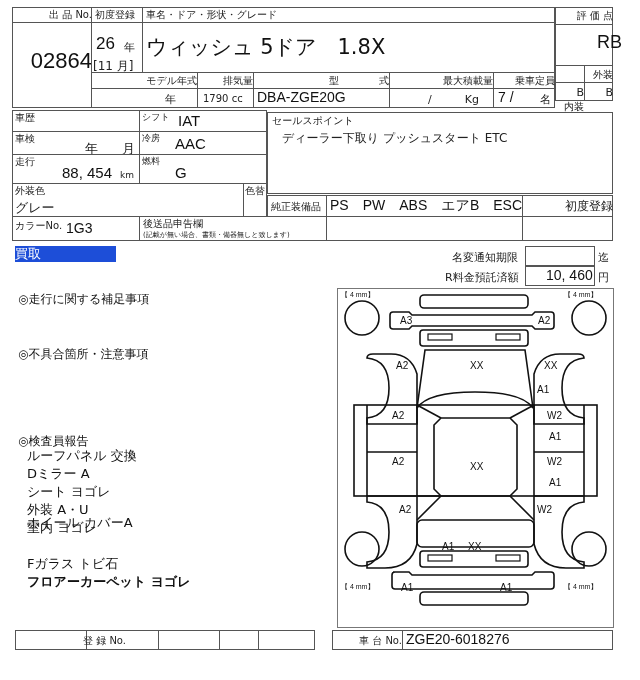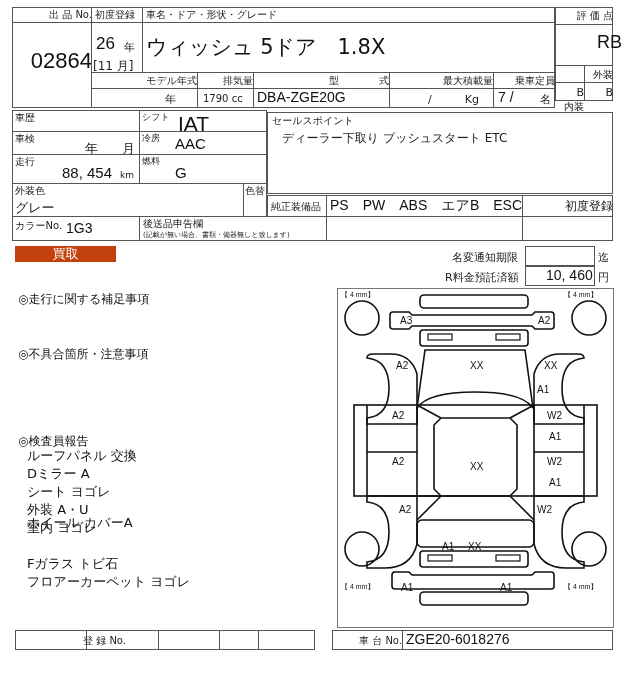--- a/index.html
+++ b/index.html
@@ -3,21 +3,21 @@
 <meta charset="utf-8">
 <style>
   html, body { margin:0; padding:0; background:#fff; }
   body { width:640px; height:680px; position:relative; overflow:hidden;
          font-family:"DejaVu Sans", sans-serif; color:#111; }
   .abs { position:absolute; box-sizing:border-box; }
   .bx { position:absolute; box-sizing:border-box; border:1px solid #555; }
   .lbl { position:absolute; font-size:10px; color:#222; white-space:nowrap; }
   .val { position:absolute; white-space:nowrap; font-family:"Liberation Sans", sans-serif; }
   .center { text-align:right; }
-  .black-bar { position:absolute; background:#c2410c; color:#fff; font-size:13px; text-align:center; }
+  .black-bar { position:absolute; background:#1d4ed8; color:#fff; font-size:13px; }
   .note-h { position:absolute; font-size:12px; white-space:nowrap; }
   .report-item { position:absolute; font-size:13px; white-space:nowrap; left:27px; }
   svg text { font-family:"Liberation Sans", sans-serif; }
 </style>
 </head>
 <body>
 
 <div class="bx" style="left:12px;top:7px;width:80px;height:16px;"></div>
 <div class="lbl center" style="left:12px;top:8px;width:80px;font-size:10px;">出 品 No.</div>
 <div class="bx" style="left:12px;top:22px;width:80px;height:86px;"></div>
@@ -73,21 +73,21 @@
 <div class="lbl" style="left:15px;top:132px;">車検</div>
 <div class="lbl" style="left:85px;top:140px;font-size:13px;">年</div>
 <div class="lbl" style="left:122px;top:140px;font-size:13px;">月</div>
 <div class="bx" style="left:12px;top:154px;width:128px;height:30px;"></div>
 <div class="lbl" style="left:15px;top:155px;">走行</div>
 <div class="val" style="left:62px;top:164px;font-size:15px;">88, 454</div>
 <div class="lbl" style="left:120px;top:170px;font-size:9px;">km</div>
 
 <div class="bx" style="left:139px;top:110px;width:128px;height:22px;"></div>
 <div class="lbl" style="left:142px;top:111px;font-size:9px;">シフト</div>
-<div class="val" style="left:178px;top:112px;font-size:21px;">IAT</div>
+<div class="val" style="left:178px;top:112px;font-size:15px;">IAT</div>
 <div class="bx" style="left:139px;top:131px;width:128px;height:24px;"></div>
 <div class="lbl" style="left:142px;top:132px;font-size:9px;">冷房</div>
 <div class="val" style="left:175px;top:135px;font-size:15px;">AAC</div>
 <div class="bx" style="left:139px;top:154px;width:128px;height:30px;"></div>
 <div class="lbl" style="left:142px;top:155px;font-size:9px;">燃料</div>
 <div class="val" style="left:175px;top:164px;font-size:15px;">G</div>
 
 <div class="bx" style="left:12px;top:183px;width:232px;height:34px;"></div>
 <div class="lbl" style="left:15px;top:184px;">外装色</div>
 <div class="lbl" style="left:15px;top:199px;font-size:13px;">グレー</div>
@@ -126,21 +126,21 @@
 <div class="note-h" style="left:18px;top:291px;">◎走行に関する補足事項</div>
 <div class="note-h" style="left:18px;top:346px;">◎不具合箇所・注意事項</div>
 <div class="note-h" style="left:18px;top:433px;">◎検査員報告</div>
 <div class="report-item" style="top:447px;">ルーフパネル 交換</div>
 <div class="report-item" style="top:465px;">Dミラー A</div>
 <div class="report-item" style="top:483px;">シート ヨゴレ</div>
 <div class="report-item" style="top:501px;">外装 A・U</div>
 <div class="report-item" style="top:519px;">室内 ヨゴレ</div>
 <div class="report-item" style="top:514px;">ホイール カバーA</div>
 <div class="report-item" style="top:555px;">Fガラス トビ石</div>
-<div class="report-item" style="top:573px;">フロアーカーペット ヨゴレ</div>
+<div class="report-item" style="top:573px;font-weight:bold;">フロアーカーペット ヨゴレ</div>
 
 <div class="bx" style="left:337px;top:288px;width:277px;height:340px;border-color:#777;"></div>
 <svg class="abs" style="left:337px;top:288px;" width="277" height="340" viewBox="0 0 277 340" fill="none" stroke="#111" stroke-width="1.6">
 
   <circle cx="25" cy="30" r="17"></circle>
   <circle cx="252" cy="30" r="17"></circle>
   <circle cx="25" cy="261" r="17"></circle>
   <circle cx="252" cy="261" r="17"></circle>
 
   <rect x="83" y="7" width="108" height="13" rx="4"></rect>

